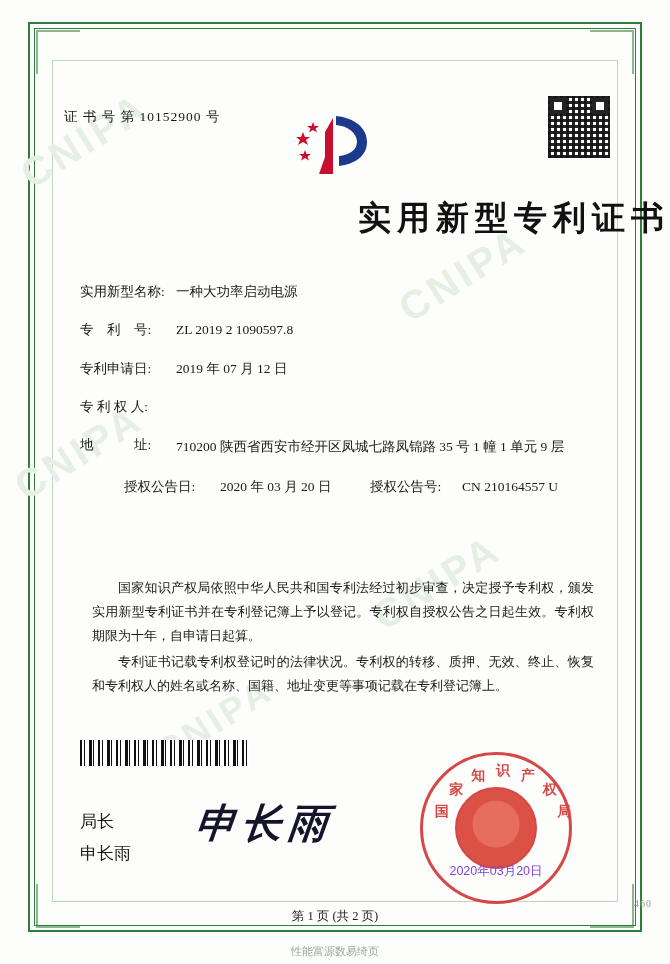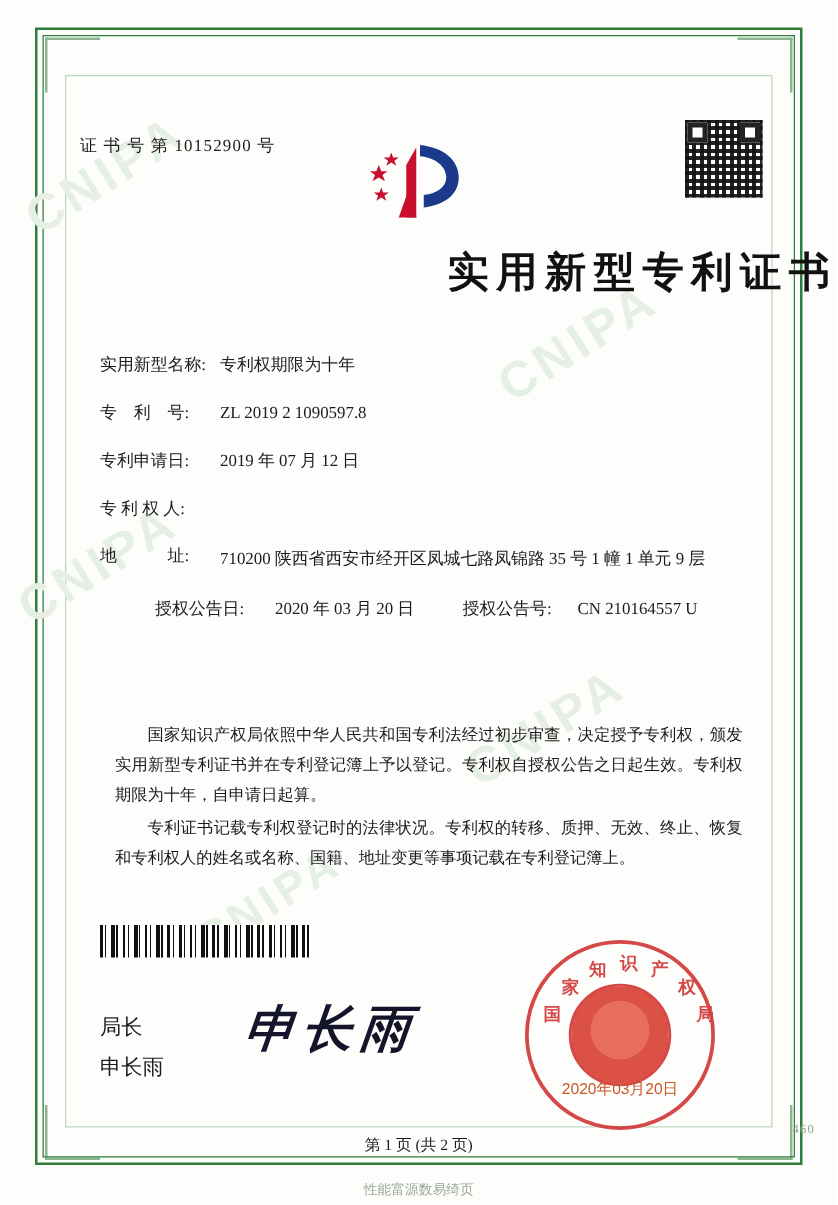--- a/index.html
+++ b/index.html
@@ -221,21 +221,21 @@
   }
   .seal-text span {
     position: absolute;
     left: 50%; top: 50%;
     transform-origin: 0 0;
   }
   .seal-date {
     position: absolute;
     left: 50%; top: 108px;
     transform: translateX(-50%);
-    color: #c2410c;
+    color: #6d28d9;
     font-size: 12.5px;
     white-space: nowrap;
     font-family: "Liberation Sans", sans-serif;
   }
 
   .page-no {
     position: absolute;
     left: 0; right: 0; top: 908px;
     text-align: center;
     font-size: 12.5px;
@@ -290,21 +290,21 @@
       </g>
     </svg>
   </div>
 
   <div class="title">实用新型专利证书</div>
 
   <div class="fields">
 
     <div class="field-row">
       <div class="f-label">实用新型名称:</div>
-      <div class="f-value">专利权期限为十年</div>
+      <div class="f-value">一种大功率启动电源</div>
     </div>
 
 
     <div class="field-row">
       <div class="f-label">专　利　号:</div>
       <div class="f-value">ZL 2019 2 1090597.8</div>
     </div>
 
     <div class="field-row">
       <div class="f-label">专利申请日:</div>

